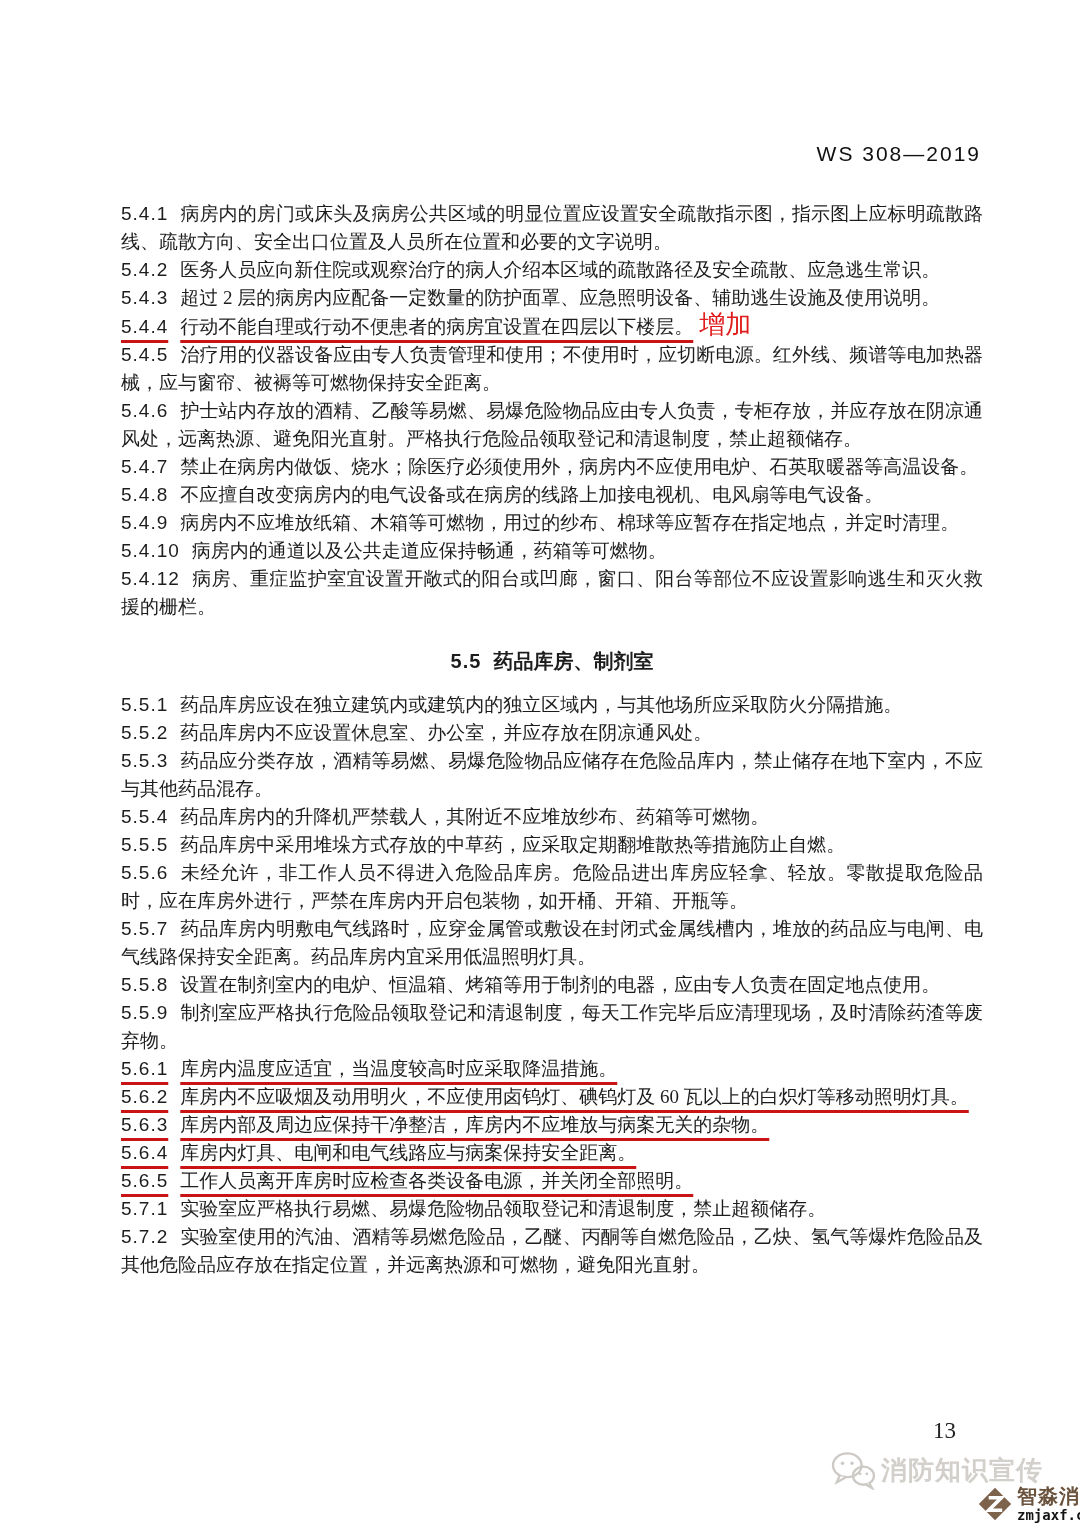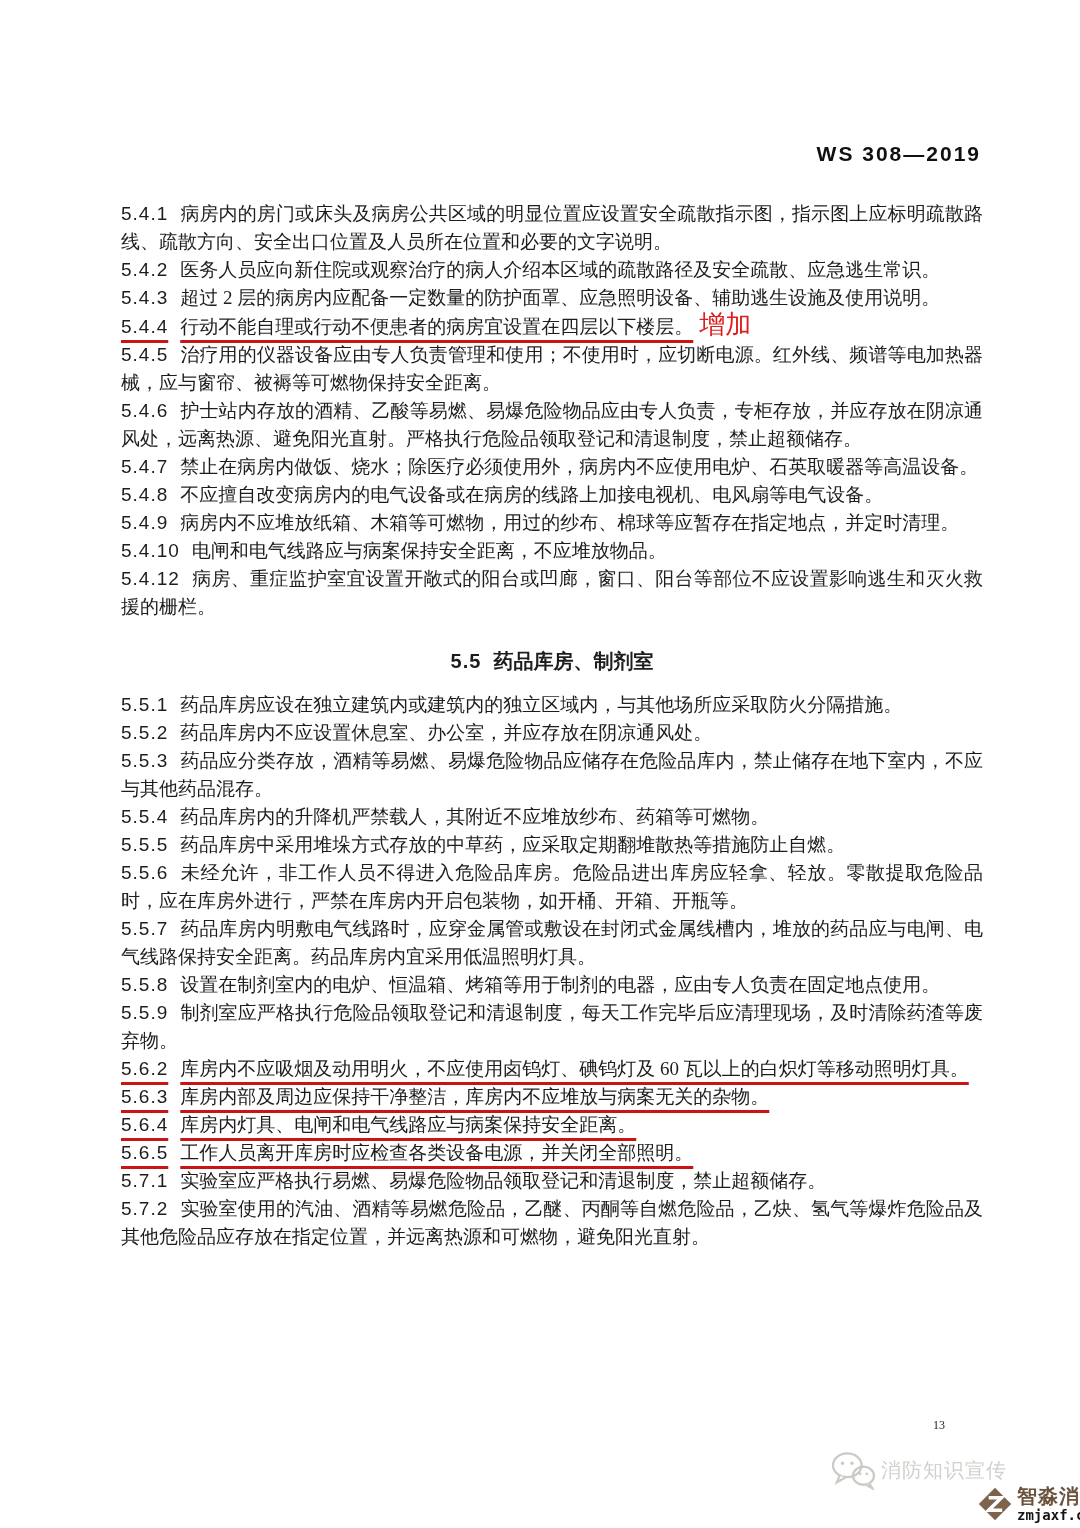--- a/index.html
+++ b/index.html
@@ -14,21 +14,21 @@
     position:relative;
     width:1080px;height:1528px;
     background:#ffffff;
     overflow:hidden;
     font-family:"Liberation Serif", serif;
     color:var(--ink);
   }
   .doc-header{
     position:absolute;top:142px;right:99px;
     font-family:"Liberation Sans", sans-serif;
-    font-size:21px;font-weight:700;letter-spacing:2px;color:#101010;
+    font-size:21px;font-weight:400;letter-spacing:2px;color:#101010;
   }
   .doc-body{
     position:absolute;left:121px;top:176px;width:862px;margin-top:24px;
   }
   .clause,.heading{
     font-size:19px;line-height:28px;
     text-align:justify;
     margin:0;
   }
   .clause .num,.heading .num{
@@ -61,30 +61,30 @@
     font-weight:normal;
     white-space:nowrap;
   }
   .heading .annotation{
     font-size:31px;
     margin-left:10px;
   }
   .page-number{
     position:absolute;left:933px;top:1418px;
     font-family:"Liberation Serif", serif;
-    font-size:12px;color:#222;
+    font-size:23px;color:#222;
   }
   .watermark{
     position:absolute;left:830px;top:1450px;
     display:flex;align-items:center;gap:5px;
     z-index:1;
   }
   .watermark-label{
     color:var(--watermark-gray);
-    font-size:20px;font-weight:normal;letter-spacing:1px;
+    font-size:26px;font-weight:bold;letter-spacing:1px;
     white-space:nowrap;
   }
   .brand-logo{
     position:absolute;left:977px;top:1486px;
     display:flex;align-items:center;gap:4px;
     z-index:2;background:#fff;
   }
   .brand-text{display:flex;flex-direction:column;line-height:1;}
   .brand-name{
     color:#6a523d;font-weight:bold;font-size:20px;letter-spacing:1px;white-space:nowrap;
@@ -106,32 +106,33 @@
   <div class="doc-body" id="doc-body">
       <div class="clause"><span class="line-text"><span class="num">5.4.1</span><span class="txt">病房内的房门或床头及病房公共区域的明显位置应设置安全疏散指示图，指示图上应标明疏散路线、疏散方向、安全出口位置及人员所在位置和必要的文字说明。</span></span></div>
       <div class="clause"><span class="line-text"><span class="num">5.4.2</span><span class="txt">医务人员应向新住院或观察治疗的病人介绍本区域的疏散路径及安全疏散、应急逃生常识。</span></span></div>
       <div class="clause"><span class="line-text"><span class="num">5.4.3</span><span class="txt">超过 2 层的病房内应配备一定数量的防护面罩、应急照明设备、辅助逃生设施及使用说明。</span></span></div>
       <div class="clause redline"><span class="line-text"><span class="num">5.4.4</span><span class="txt">行动不能自理或行动不便患者的病房宜设置在四层以下楼层。</span></span><span class="annotation">增加</span></div>
       <div class="clause"><span class="line-text"><span class="num">5.4.5</span><span class="txt">治疗用的仪器设备应由专人负责管理和使用；不使用时，应切断电源。红外线、频谱等电加热器械，应与窗帘、被褥等可燃物保持安全距离。</span></span></div>
       <div class="clause"><span class="line-text"><span class="num">5.4.6</span><span class="txt">护士站内存放的酒精、乙酸等易燃、易爆危险物品应由专人负责，专柜存放，并应存放在阴凉通风处，远离热源、避免阳光直射。严格执行危险品领取登记和清退制度，禁止超额储存。</span></span></div>
       <div class="clause"><span class="line-text"><span class="num">5.4.7</span><span class="txt">禁止在病房内做饭、烧水；除医疗必须使用外，病房内不应使用电炉、石英取暖器等高温设备。</span></span></div>
       <div class="clause"><span class="line-text"><span class="num">5.4.8</span><span class="txt">不应擅自改变病房内的电气设备或在病房的线路上加接电视机、电风扇等电气设备。</span></span></div>
       <div class="clause"><span class="line-text"><span class="num">5.4.9</span><span class="txt">病房内不应堆放纸箱、木箱等可燃物，用过的纱布、棉球等应暂存在指定地点，并定时清理。</span></span></div>
-      <div class="clause"><span class="line-text"><span class="num">5.4.10</span><span class="txt">电闸和电气线路应与病案保持安全距离，不应堆放物品。</span></span></div>
+      <div class="clause"><span class="line-text"><span class="num">5.4.10</span><span class="txt">病房内的通道以及公共走道应保持畅通，药箱等可燃物。</span></span></div>
       <div class="clause"><span class="line-text"><span class="num">5.4.12</span><span class="txt">病房、重症监护室宜设置开敞式的阳台或凹廊，窗口、阳台等部位不应设置影响逃生和灭火救援的栅栏。</span></span></div>
       <div class="heading"><span class="line-text"><span class="num">5.5</span><span class="txt">药品库房、制剂室</span></span></div>
       <div class="clause"><span class="line-text"><span class="num">5.5.1</span><span class="txt">药品库房应设在独立建筑内或建筑内的独立区域内，与其他场所应采取防火分隔措施。</span></span></div>
       <div class="clause"><span class="line-text"><span class="num">5.5.2</span><span class="txt">药品库房内不应设置休息室、办公室，并应存放在阴凉通风处。</span></span></div>
       <div class="clause"><span class="line-text"><span class="num">5.5.3</span><span class="txt">药品应分类存放，酒精等易燃、易爆危险物品应储存在危险品库内，禁止储存在地下室内，不应与其他药品混存。</span></span></div>
       <div class="clause"><span class="line-text"><span class="num">5.5.4</span><span class="txt">药品库房内的升降机严禁载人，其附近不应堆放纱布、药箱等可燃物。</span></span></div>
       <div class="clause"><span class="line-text"><span class="num">5.5.5</span><span class="txt">药品库房中采用堆垛方式存放的中草药，应采取定期翻堆散热等措施防止自燃。</span></span></div>
       <div class="clause"><span class="line-text"><span class="num">5.5.6</span><span class="txt">未经允许，非工作人员不得进入危险品库房。危险品进出库房应轻拿、轻放。零散提取危险品时，应在库房外进行，严禁在库房内开启包装物，如开桶、开箱、开瓶等。</span></span></div>
       <div class="clause"><span class="line-text"><span class="num">5.5.7</span><span class="txt">药品库房内明敷电气线路时，应穿金属管或敷设在封闭式金属线槽内，堆放的药品应与电闸、电气线路保持安全距离。药品库房内宜采用低温照明灯具。</span></span></div>
       <div class="clause"><span class="line-text"><span class="num">5.5.8</span><span class="txt">设置在制剂室内的电炉、恒温箱、烤箱等用于制剂的电器，应由专人负责在固定地点使用。</span></span></div>
       <div class="clause"><span class="line-text"><span class="num">5.5.9</span><span class="txt">制剂室应严格执行危险品领取登记和清退制度，每天工作完毕后应清理现场，及时清除药渣等废弃物。</span></span></div>
+      <div class="clause redline"><span class="line-text"><span class="num">5.6.1</span><span class="txt">库房内温度应适宜，当温度较高时应采取降温措施。</span></span></div>
       <div class="clause redline"><span class="line-text"><span class="num">5.6.2</span><span class="txt">库房内不应吸烟及动用明火，不应使用卤钨灯、碘钨灯及 60 瓦以上的白炽灯等移动照明灯具。</span></span></div>
       <div class="clause redline"><span class="line-text"><span class="num">5.6.3</span><span class="txt">库房内部及周边应保持干净整洁，库房内不应堆放与病案无关的杂物。</span></span></div>
       <div class="clause redline"><span class="line-text"><span class="num">5.6.4</span><span class="txt">库房内灯具、电闸和电气线路应与病案保持安全距离。</span></span></div>
       <div class="clause redline"><span class="line-text"><span class="num">5.6.5</span><span class="txt">工作人员离开库房时应检查各类设备电源，并关闭全部照明。</span></span></div>
       <div class="clause"><span class="line-text"><span class="num">5.7.1</span><span class="txt">实验室应严格执行易燃、易爆危险物品领取登记和清退制度，禁止超额储存。</span></span></div>
       <div class="clause"><span class="line-text"><span class="num">5.7.2</span><span class="txt">实验室使用的汽油、酒精等易燃危险品，乙醚、丙酮等自燃危险品，乙炔、氢气等爆炸危险品及其他危险品应存放在指定位置，并远离热源和可燃物，避免阳光直射。</span></span></div>
     </div>
 
   <div class="page-number">13</div>
 

